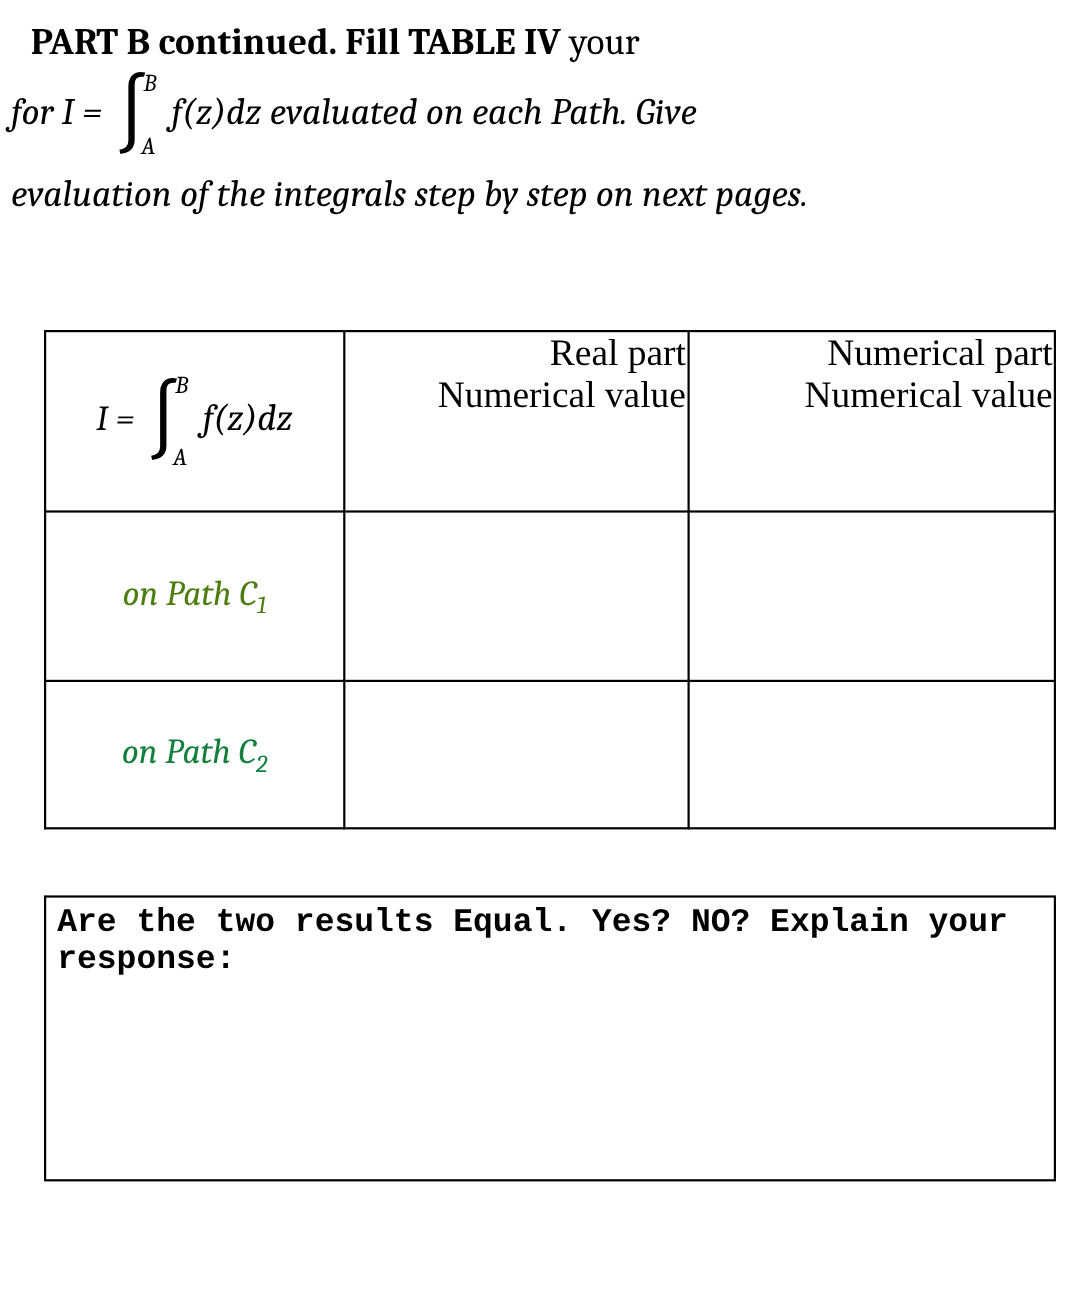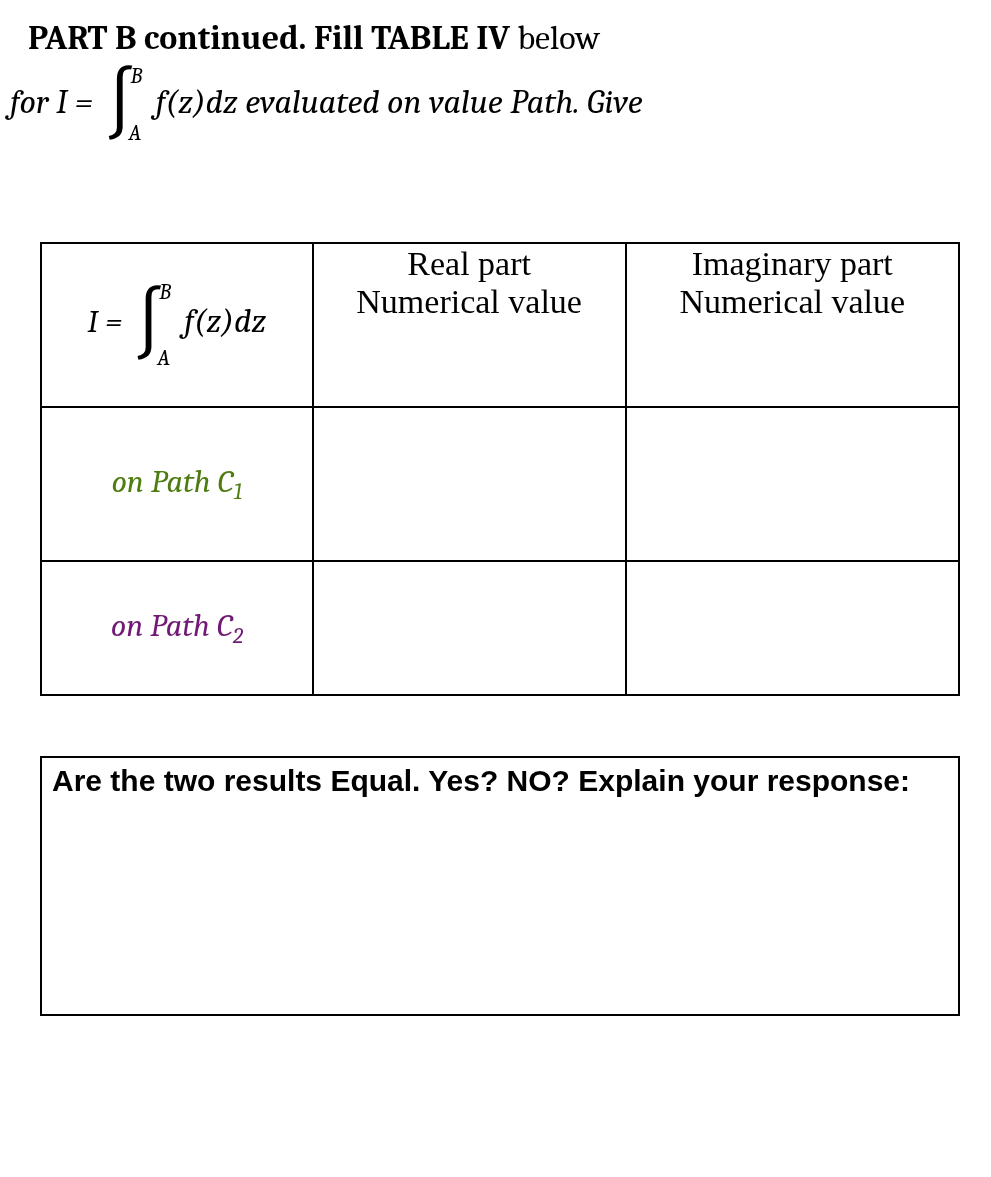--- a/index.html
+++ b/index.html
@@ -86,72 +86,74 @@
   .tbl4 .row2 td { height: 130px; }
   .col0 { width: 260px; text-align: center; }
   .col1 { width: 300px; text-align: center; }
   .col2 { width: 320px; text-align: center; }
   .hdr .col1, .hdr .col2 {
     font-family: "Times New Roman", Times, serif;
     font-size: 34px;
     font-style: normal;
     font-weight: 400;
     vertical-align: top;
+    text-align: right;
   }
   .hdr .col0 {
     font-style: italic;
     font-size: 32px;
   }
   .pathlabel {
     font-style: italic;
     font-size: 32px;
     font-family: Cambria, Georgia, serif;
   }
   .pathlabel.red  { color: #4d7c0f; }
-  .pathlabel.grn  { color: #701a75; }
+  .pathlabel.grn  { color: #15803d; }
   sub.subn { font-size: 0.7em; vertical-align: sub; }
 
   
   .explain {
     margin-top: 60px;
     margin-left: 30px;
     width: 920px;
     border: 2px solid #000;
     box-sizing: border-box;
     height: 260px;
     padding: 6px 10px;
   }
   .explain .prompt {
     font-size: 30px;
     font-weight: 700;
-    font-family: Liberation Sans, sans-serif;
+    font-family: Liberation Mono, monospace;
   }
 
   .ml8 { margin-left: 8px; }
 </style>
 </head>
 <body>
 
 <div class="heading-line">
-  <span class="bold">PART B continued.  Fill TABLE IV</span><span> below</span>
+  <span class="bold">PART B continued.  Fill TABLE IV</span><span> your</span>
 </div>
 
 <div class="instr-block">
   <div class="instr">
     <span>for  I</span><span> = </span>
     <span class="integral-inline">
       <span class="int-sym">
         <span class="glyph">∫</span>
         <span class="upper">B</span>
         <span class="lower">A</span>
       </span>
       <span class="fn ml8">f(z)dz</span>
     </span>
-    <span>  evaluated on value Path.  Give</span>
+    <span>  evaluated on each Path.  Give</span>
   </div>
+  <div class="instr">evaluation of the integrals step by step on next pages.</div>
 </div>
 
 <table class="tbl4">
   <tbody>
       <tr class="hdr">
     <td class="col0">
       <span class="integral-inline">
         <span>I = </span>
         <span class="int-sym">
           <span class="glyph">∫</span>
@@ -159,21 +161,21 @@
           <span class="lower">A</span>
         </span>
         <span class="fn ml8">f(z)dz</span>
       </span>
     </td>
     <td class="col1">
       <div>Real part</div>
       <div>Numerical value</div>
     </td>
     <td class="col2">
-      <div>Imaginary part</div>
+      <div>Numerical part</div>
       <div>Numerical value</div>
     </td>
   </tr>
 
   <tr class="row">
     <td class="col0">
       <span class="pathlabel red">
         <span>on Path C</span><sub class="subn">1</sub>
       </span>
     </td>

